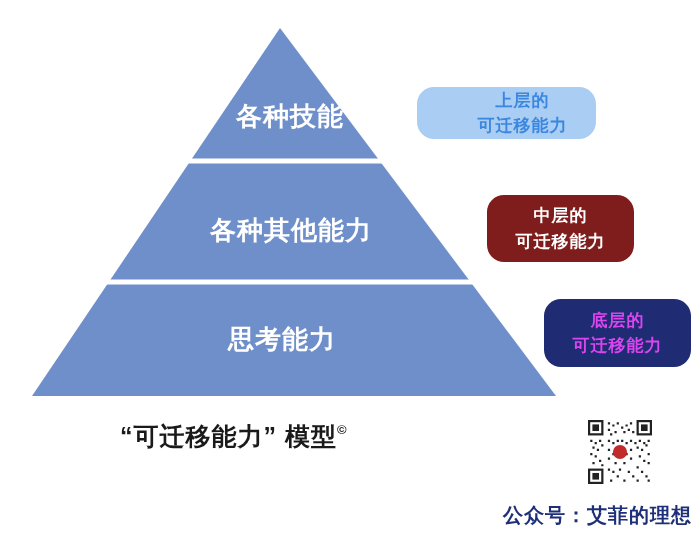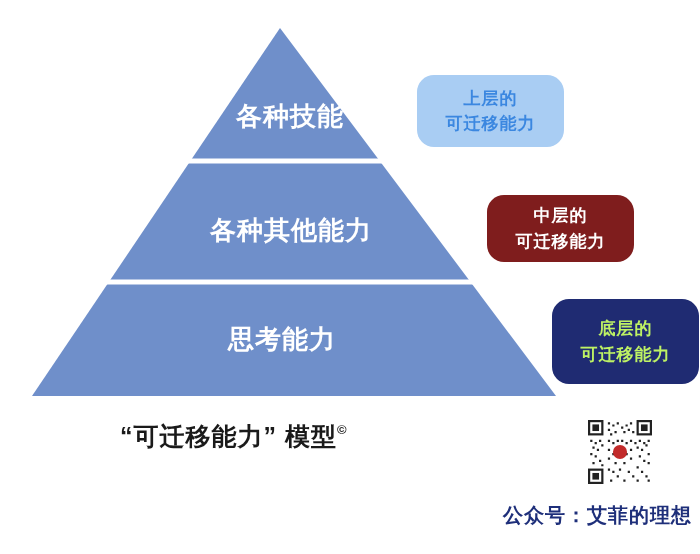--- a/index.html
+++ b/index.html
@@ -11,23 +11,23 @@
   #pyramid-svg{position:absolute;left:0;top:0;width:700px;height:554px;}
   .layer-label{
     position:absolute;color:#ffffff;font-weight:bold;text-align:center;
     font-size:26px;letter-spacing:1px;
   }
   .badge{
     position:absolute;border-radius:17px;display:flex;flex-direction:column;
     align-items:center;justify-content:center;text-align:center;
     font-weight:bold;font-size:17px;line-height:1.5;letter-spacing:1px;
   }
-  .badge-top{left:417px;top:75px;width:147px;height:72px;background:#a9cdf3;color:#3b87e0;}
+  .badge-top{left:417px;top:87px;width:147px;height:52px;background:#a9cdf3;color:#3b87e0;padding-left:32px;}
   .badge-mid{left:487px;top:195px;width:147px;height:67px;background:#7f1d1d;color:#ffffff;}
-  .badge-bottom{left:544px;top:299px;width:147px;height:85px;background:#1f2b72;color:#bef264;margin-left:8px;}
+  .badge-bottom{left:544px;top:299px;width:147px;height:68px;background:#1f2b72;color:#d946ef;}
   .title{
     position:absolute;left:120px;top:420px;width:400px;
     font-size:25px;font-weight:bold;color:#1a1a1a;letter-spacing:1px;
   }
   .title sup{font-size:13px;font-weight:bold;position:relative;top:-2px;}
   .qr{position:absolute;left:588px;top:420px;width:64px;height:64px;}
   .brand{
     position:absolute;left:380px;top:502px;width:312px;text-align:right;
     font-size:20px;font-weight:bold;color:#1e2f7a;letter-spacing:1px;
   }

